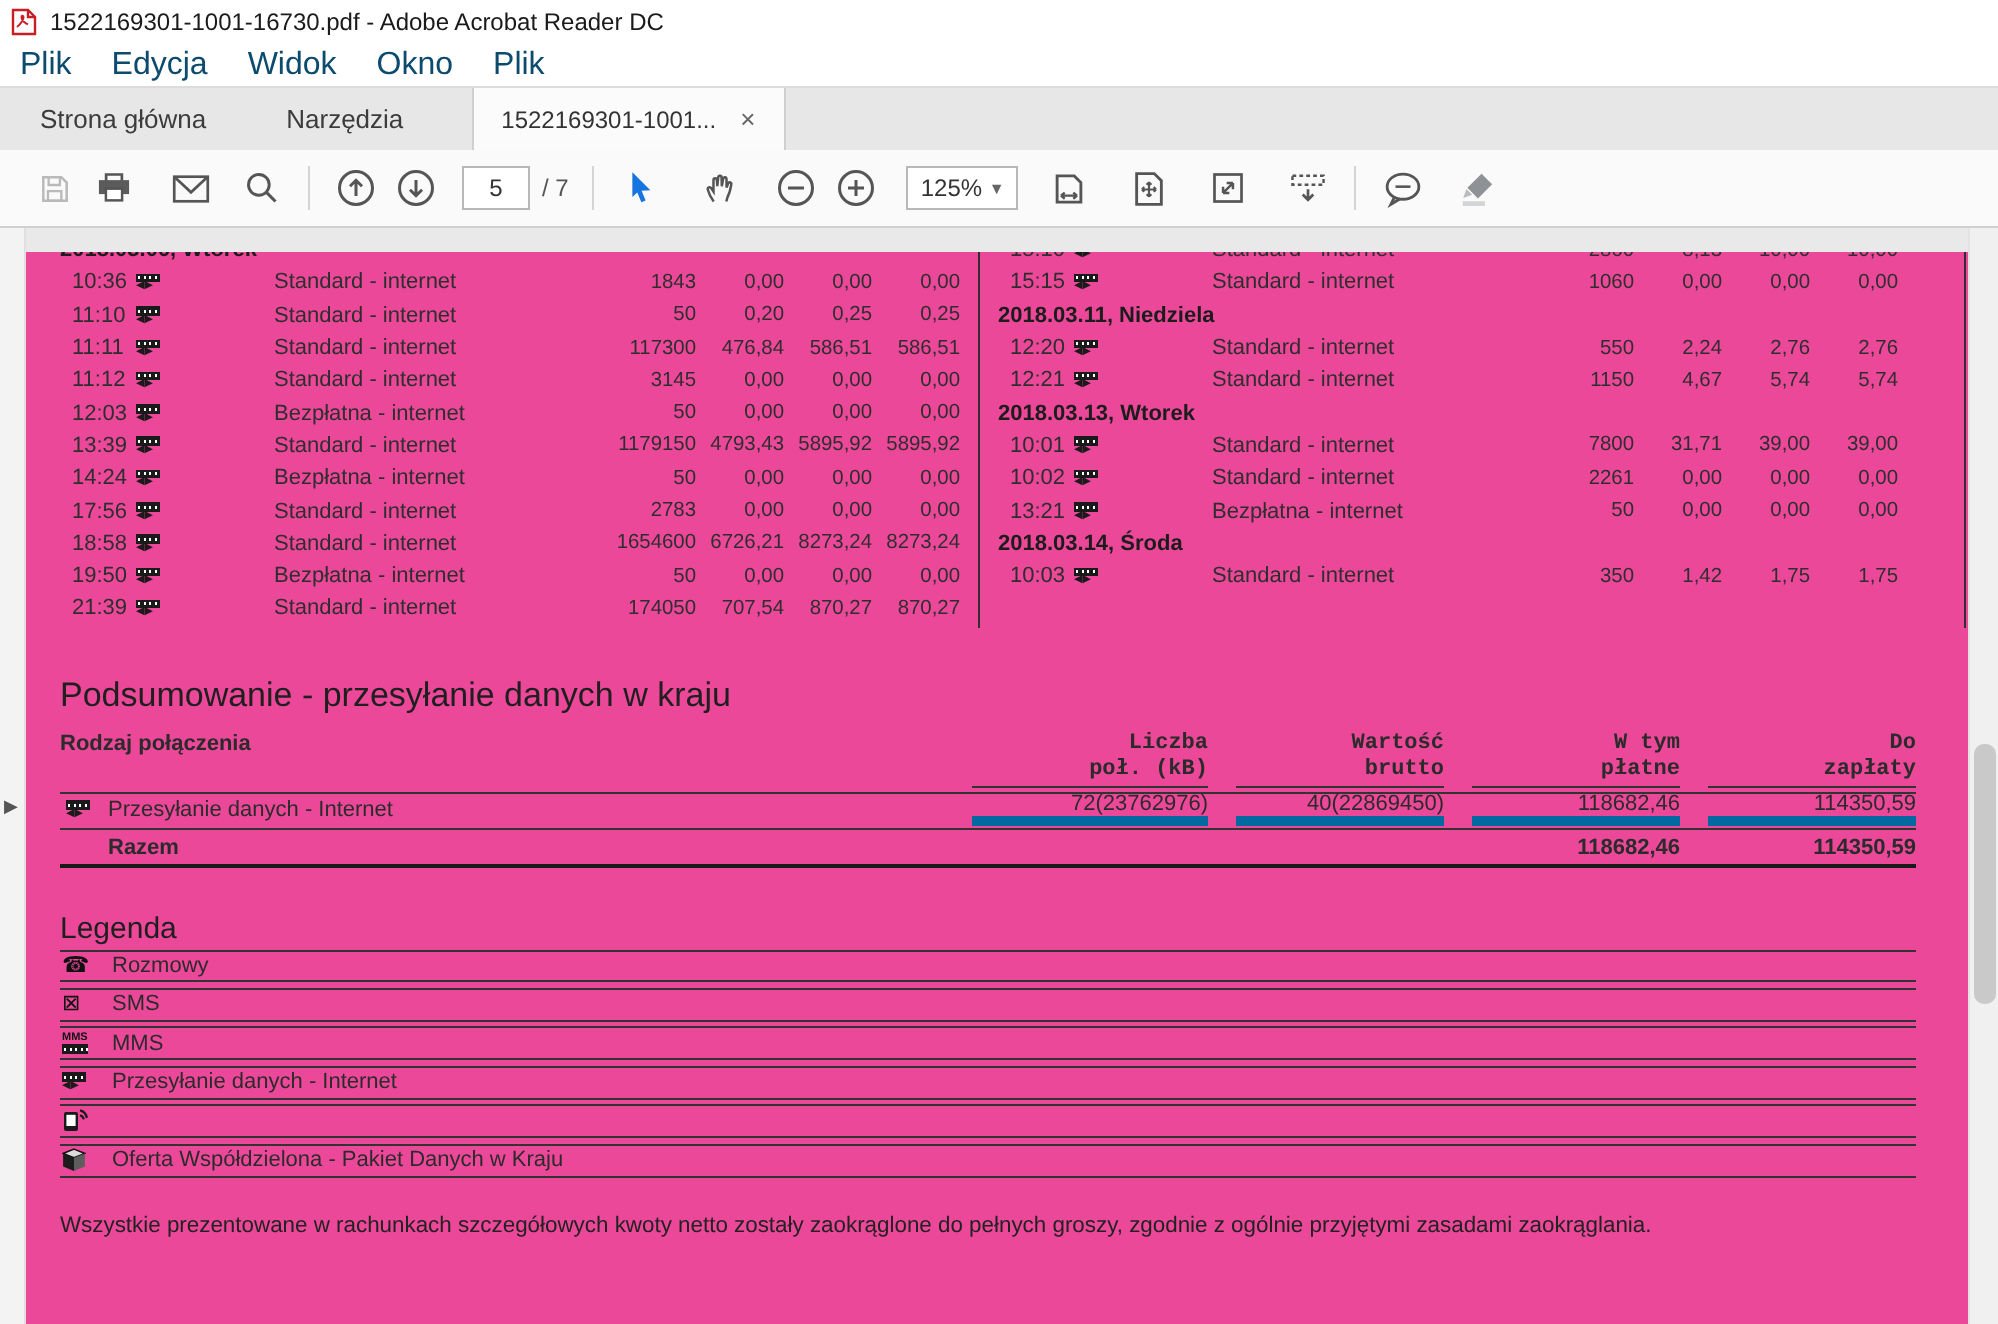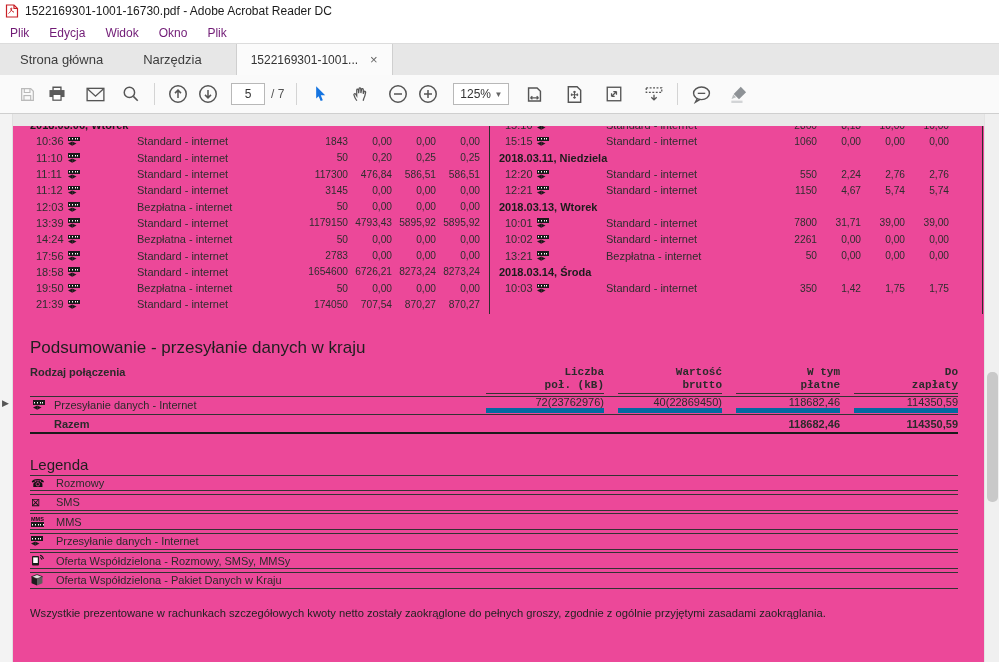--- a/index.html
+++ b/index.html
@@ -6,21 +6,21 @@
   html,body { width:999px; height:662px; overflow:hidden; background:#fff;
     font-family:"Liberation Sans", sans-serif; }
 
   
   .titlebar { position:absolute; left:0; top:0; width:999px; height:22px; background:#fff;
     display:flex; align-items:center; padding-left:5px; }
   .titlebar .apptitle { font-size:12px; color:#1a1a1a; margin-left:6px; }
 
   .menubar { position:absolute; left:0; top:22px; width:999px; height:21px; background:#fff;
     display:flex; align-items:center; }
-  .menubar .mitem { font-size:12px; color:#701a75; padding:2px 10px; cursor:default; }
+  .menubar .mitem { font-size:16px; color:#0c4a6e; padding:2px 10px; cursor:default; }
 
   .tabbar { position:absolute; left:0; top:43px; width:999px; height:32px; background:#e7e7e7;
     border-top:1px solid #dcdcdc; display:flex; align-items:stretch; }
   .tab { display:flex; align-items:center; padding:0 20px; font-size:13px; color:#3c3c3c;
     font-weight:normal; }
   .tab.doc { background:#fbfbfb; border-left:1px solid #cfcfcf; border-right:1px solid #cfcfcf;
     font-weight:normal; font-size:12px; color:#333; margin-left:14px; padding:0 14px; }
   .tab.doc .close { margin-left:12px; color:#666; font-size:13px; }
 
   .toolbar { position:absolute; left:0; top:75px; width:999px; height:39px; background:#fafafa;
@@ -522,21 +522,20 @@
           </div>
           <div class="legrow">
             <span class="lic">
               <svg width="13" height="13" viewBox="0 0 13 13">
                 <rect x="1" y="2" width="7" height="9.5" rx="1" fill="#1a1a1a"></rect>
                 <rect x="2.2" y="3.4" width="4.6" height="5.6" fill="#fff"></rect>
                 <path d="M9 1.2 q3 .7 3.4 3.8" fill="none" stroke="#1a1a1a" stroke-width="1.1"></path>
                 <path d="M9 3.6 q1.6 .5 1.9 2.1" fill="none" stroke="#1a1a1a" stroke-width="1.1"></path>
               </svg>
             </span>
-            <span class="ll">Oferta Współdzielona - Rozmowy, SMSy, MMSy</span>
           </div>
           <div class="legrow">
             <span class="lic">
               <svg width="12" height="12" viewBox="0 0 11 11">
                 <polygon points="5.5,0.5 10.5,2.5 5.5,4.5 0.5,2.5" fill="#dcdcdc" stroke="#111" stroke-width="0.7"></polygon>
                 <polygon points="0.5,2.5 5.5,4.5 5.5,10.5 0.5,8.5" fill="#1c1c1c"></polygon>
                 <polygon points="10.5,2.5 5.5,4.5 5.5,10.5 10.5,8.5" fill="#5d5d5d"></polygon>
               </svg>
             </span>
             <span class="ll">Oferta Współdzielona - Pakiet Danych w Kraju</span>

